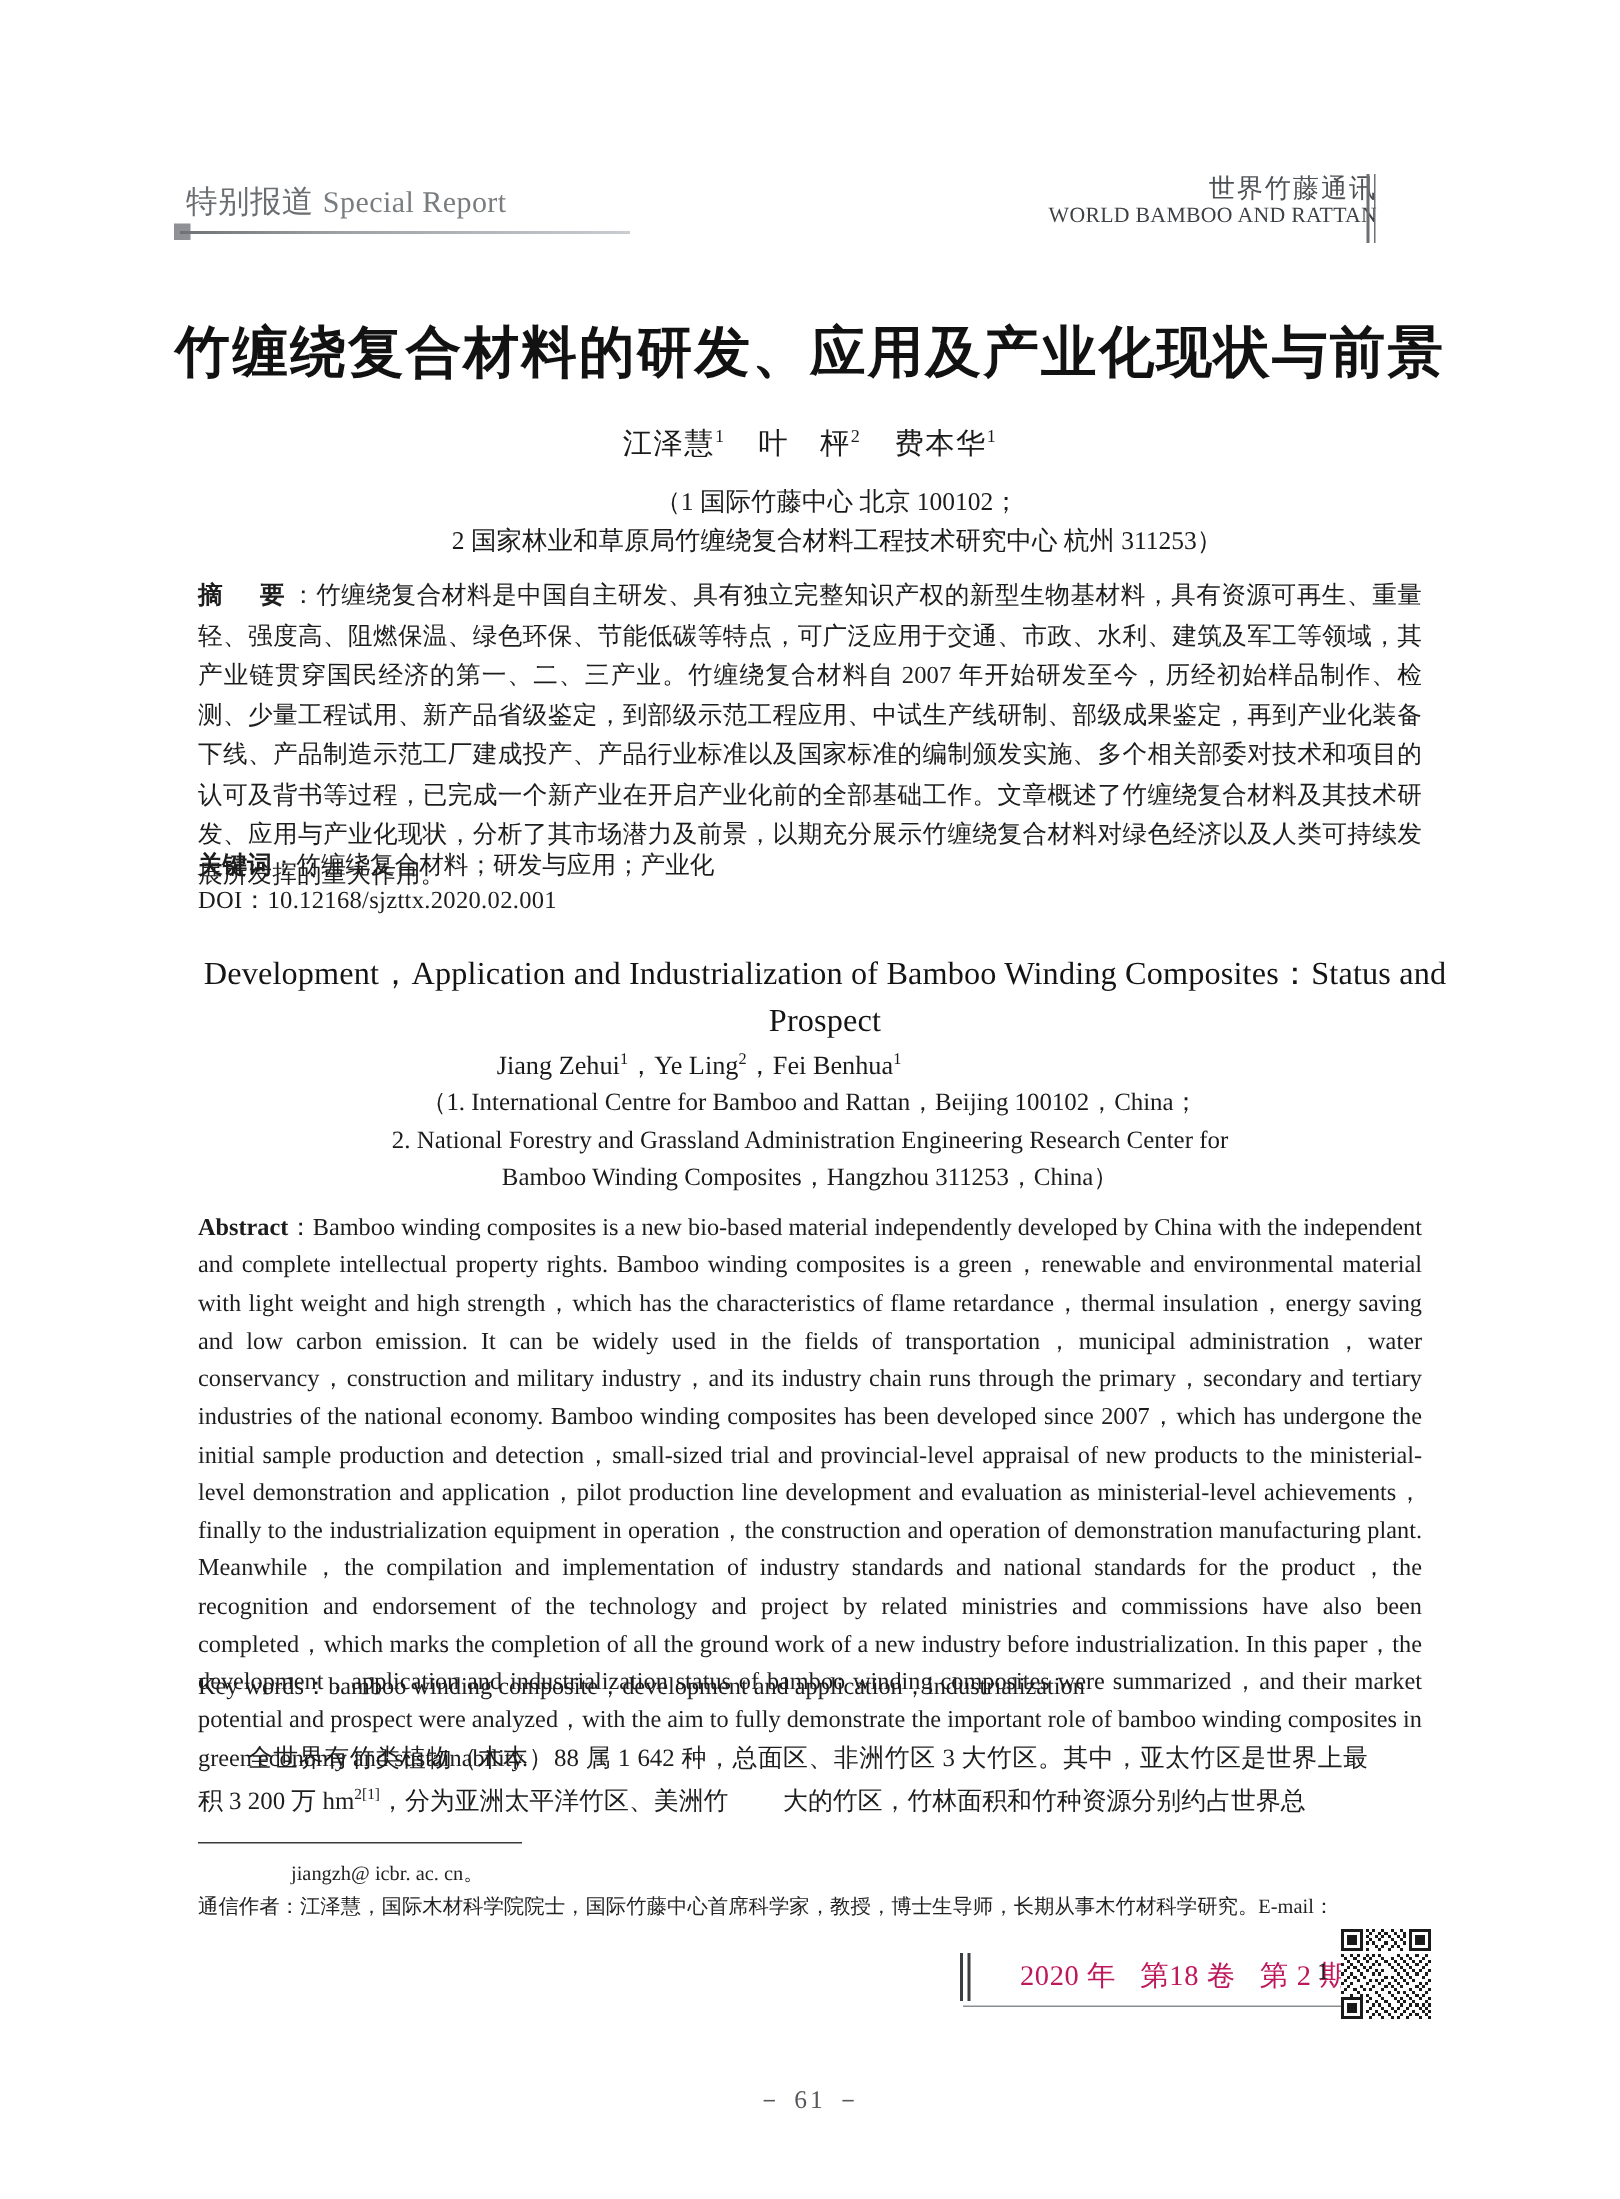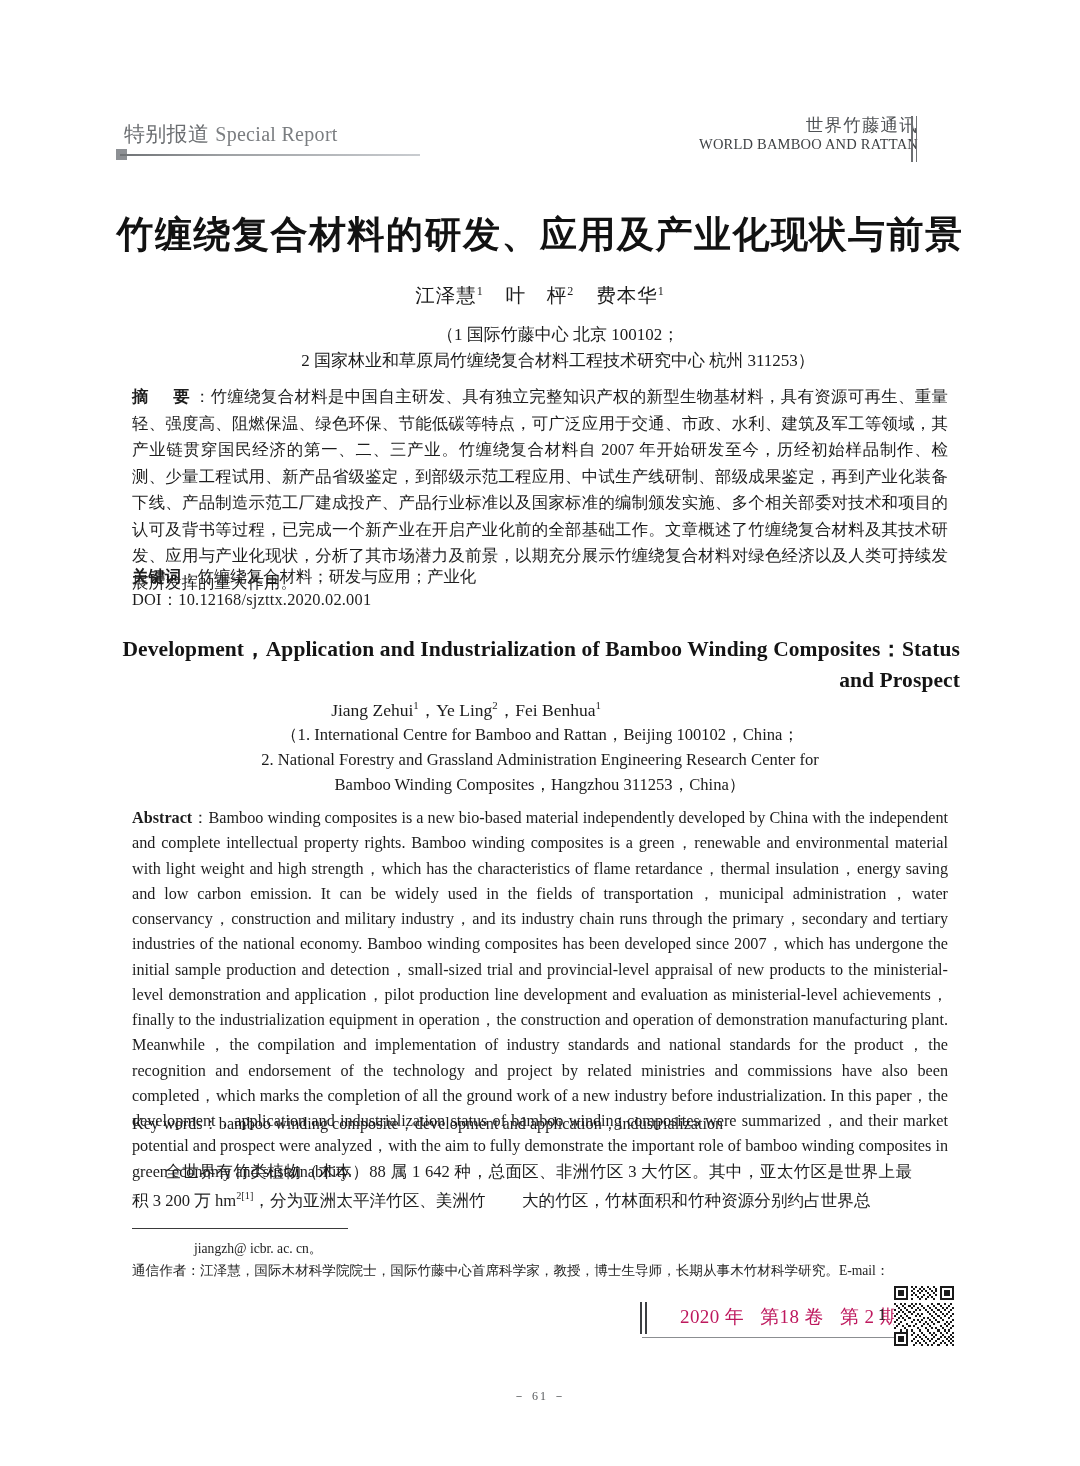--- a/index.html
+++ b/index.html
@@ -155,25 +155,25 @@
     left: 132px; top: 589px;
     width: 816px;
     font-size: 16.4px;
     color: #1d1d1d;
     letter-spacing: 0.2px;
   }
 
   
   .title-en {
     position: absolute;
-    left: 100px; top: 634px;
+    left: 120px; top: 634px;
     width: 860px;
-    text-align: right;
+    text-align: center;
     font-size: 21.5px;
-    font-weight: bold;
+    font-weight: normal;
     line-height: 1.42;
     color: #141414;
     letter-spacing: 0.1px;
   }
   .authors-en {
     position: absolute;
     left: 0; top: 698px;
     width: 932px;
     text-align: center;
     font-size: 17.5px;
@@ -292,21 +292,21 @@
     left: 254px; top: -14px;
     width: 60px; height: 60px;
   }
   .qr svg { display: block; }
 
   .page-num {
     position: absolute;
     left: 0; top: 1388px;
     width: 1080px;
     text-align: center;
-    font-size: 12px;
+    font-size: 17px;
     color: #56595c;
     letter-spacing: 2px;
   }
 </style>
 </head>
 <body>
 
 <div class="page">
 
   <div class="runhead">

